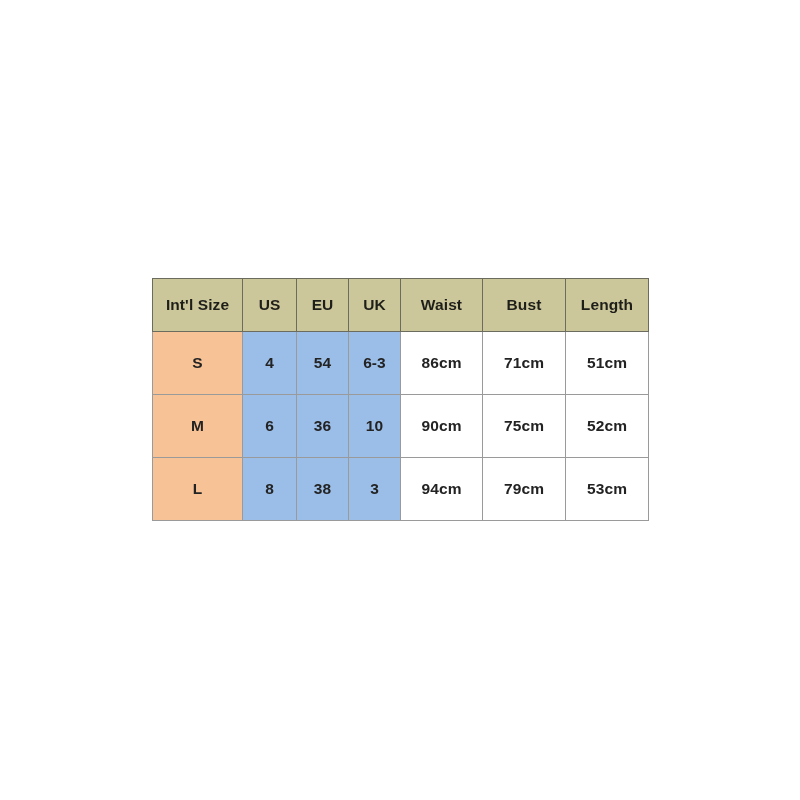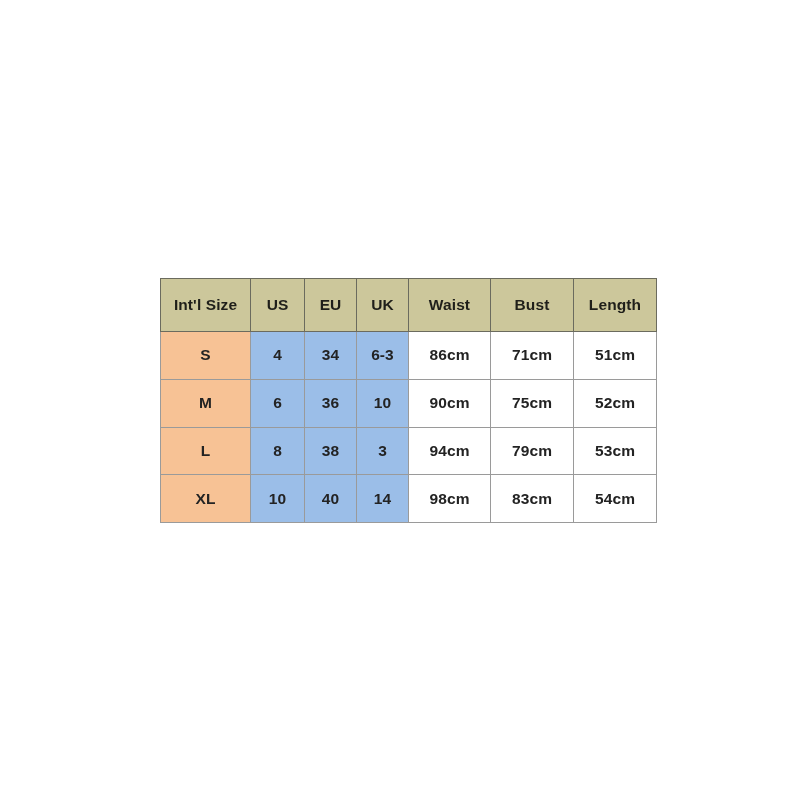--- a/index.html
+++ b/index.html
@@ -23,21 +23,20 @@
     width: 496px;
     height: 243px;
   }
 
   table.size-chart {
     width: 496px;
     height: 243px;
     border-collapse: collapse;
     table-layout: fixed;
     background: #701a75;
-    margin-left: 8px;
   }
 
   table.size-chart td,
   table.size-chart th {
     border: 1px solid #9a9a9a;
     text-align: center;
     vertical-align: middle;
     padding: 0;
     font-weight: bold;
     color: #232323;
@@ -109,21 +108,21 @@
         <th>UK</th>
         <th>Waist</th>
         <th>Bust</th>
         <th>Length</th>
       </tr>
     </thead>
     <tbody>
       <tr>
         <td class="col-size">S</td>
         <td class="col-region">4</td>
-        <td class="col-region">34</td>
+        <td class="col-region">54</td>
         <td class="col-region">6-3</td>
         <td class="col-measure">86cm</td>
         <td class="col-measure">71cm</td>
         <td class="col-measure">51cm</td>
       </tr>
       <tr>
         <td class="col-size">M</td>
         <td class="col-region">6</td>
         <td class="col-region">36</td>
         <td class="col-region">10</td>
@@ -133,24 +132,15 @@
       </tr>
       <tr>
         <td class="col-size">L</td>
         <td class="col-region">8</td>
         <td class="col-region">38</td>
         <td class="col-region">3</td>
         <td class="col-measure">94cm</td>
         <td class="col-measure">79cm</td>
         <td class="col-measure">53cm</td>
       </tr>
-      <tr>
-        <td class="col-size">XL</td>
-        <td class="col-region">10</td>
-        <td class="col-region">40</td>
-        <td class="col-region">14</td>
-        <td class="col-measure">98cm</td>
-        <td class="col-measure">83cm</td>
-        <td class="col-measure">54cm</td>
-      </tr>
     </tbody>
   </table>
 </div>
 
 </body></html>

